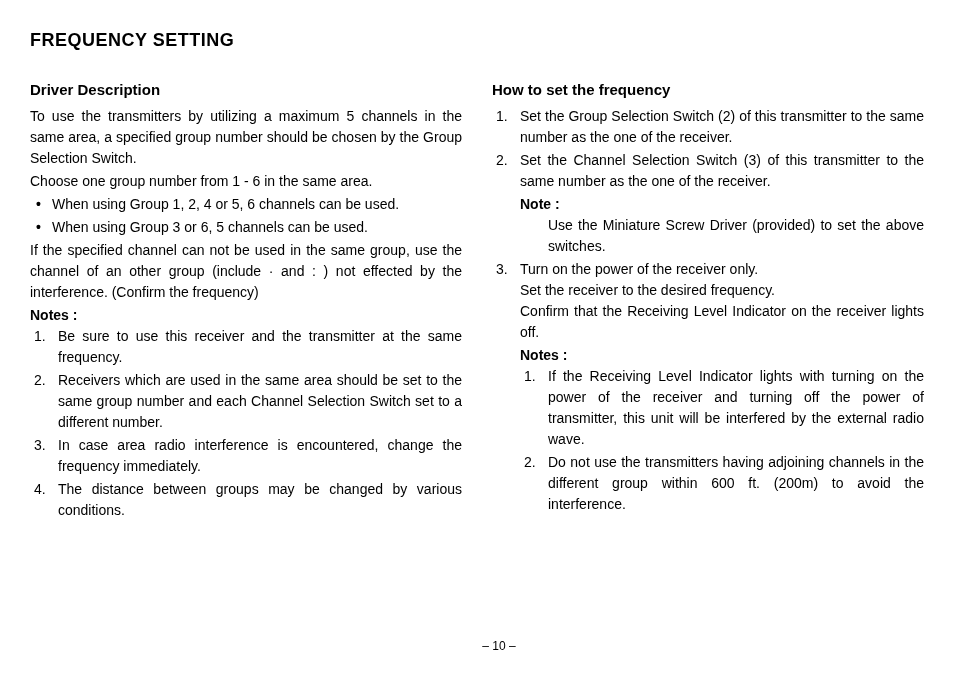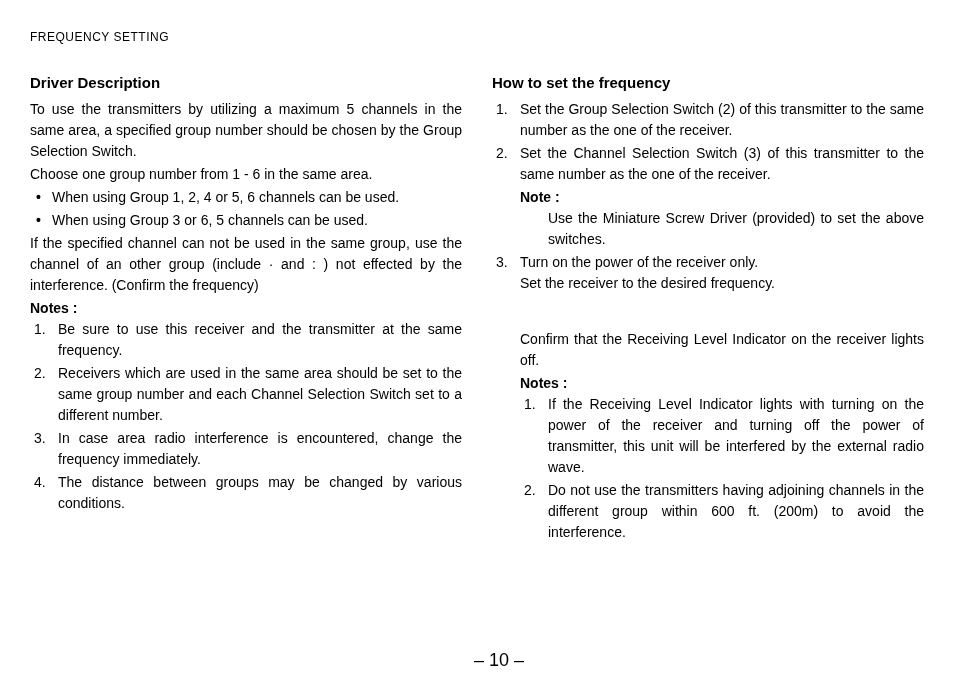--- a/index.html
+++ b/index.html
@@ -6,22 +6,22 @@
     body {
       background: #ffffff;
       font-family: Arial, Helvetica, sans-serif;
       color: #000000;
       width: 954px;
       height: 689px;
       padding: 30px 30px 20px 30px;
       position: relative;
     }
     .page-title {
-      font-size: 12px;
-      font-weight: normal;
+      font-size: 18px;
+      font-weight: bold;
       letter-spacing: 0.5px;
       margin-bottom: 28px;
     }
     .columns {
       display: flex;
       gap: 30px;
     }
     .col {
       flex: 1;
       font-size: 14px;
@@ -74,25 +74,25 @@
     .note-inline {
       font-weight: bold;
     }
     .indent {
       padding-left: 28px;
       text-align: justify;
       margin-bottom: 2px;
     }
     .page-number {
       position: absolute;
-      bottom: 18px;
+      bottom: 36px;
       left: 0;
       right: 0;
       text-align: center;
-      font-size: 18px;
+      font-size: 12px;
       padding-left: 44px;
     }
     .nested {
       margin-top: 2px;
     }
   </style>
 </head>
 <body>
 
 <h1 class="page-title">FREQUENCY SETTING</h1>
@@ -124,21 +124,21 @@
       <li>
         <span>Set the Channel Selection Switch (3) of this transmitter to the same number as the one of the receiver.</span>
         <div class="nested">
           <span class="note-inline">Note :</span>
           <div class="indent">Use the Miniature Screw Driver (provided) to set the above switches.</div>
         </div>
       </li>
       <li>
         <span>Turn on the power of the receiver only.</span>
         <div style="text-align:justify;">Set the receiver to the desired frequency.</div>
-        <div style="text-align:justify;margin-top:35px;">Confirm that the Receiving Level Indicator on the receiver lights off.</div>
+        <div style="text-align:justify;">Confirm that the Receiving Level Indicator on the receiver lights off.</div>
         <div class="nested">
           <span class="note-inline">Notes :</span>
           <ol class="num">
             <li>If the Receiving Level Indicator lights with turning on the power of the receiver and turning off the power of transmitter, this unit will be interfered by the external radio wave.</li>
             <li>Do not use the transmitters having adjoining channels in the different group within 600 ft. (200m) to avoid the interference.</li>
           </ol>
         </div>
       </li>
     </ol>
   </div>

